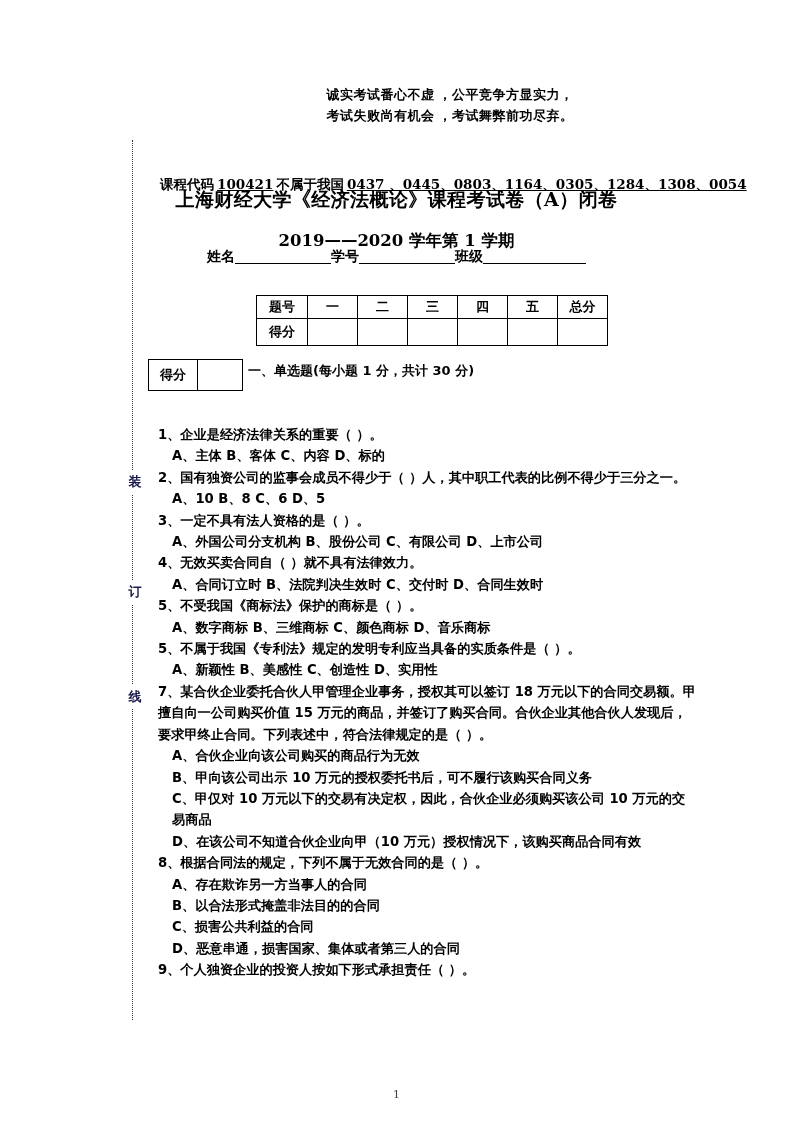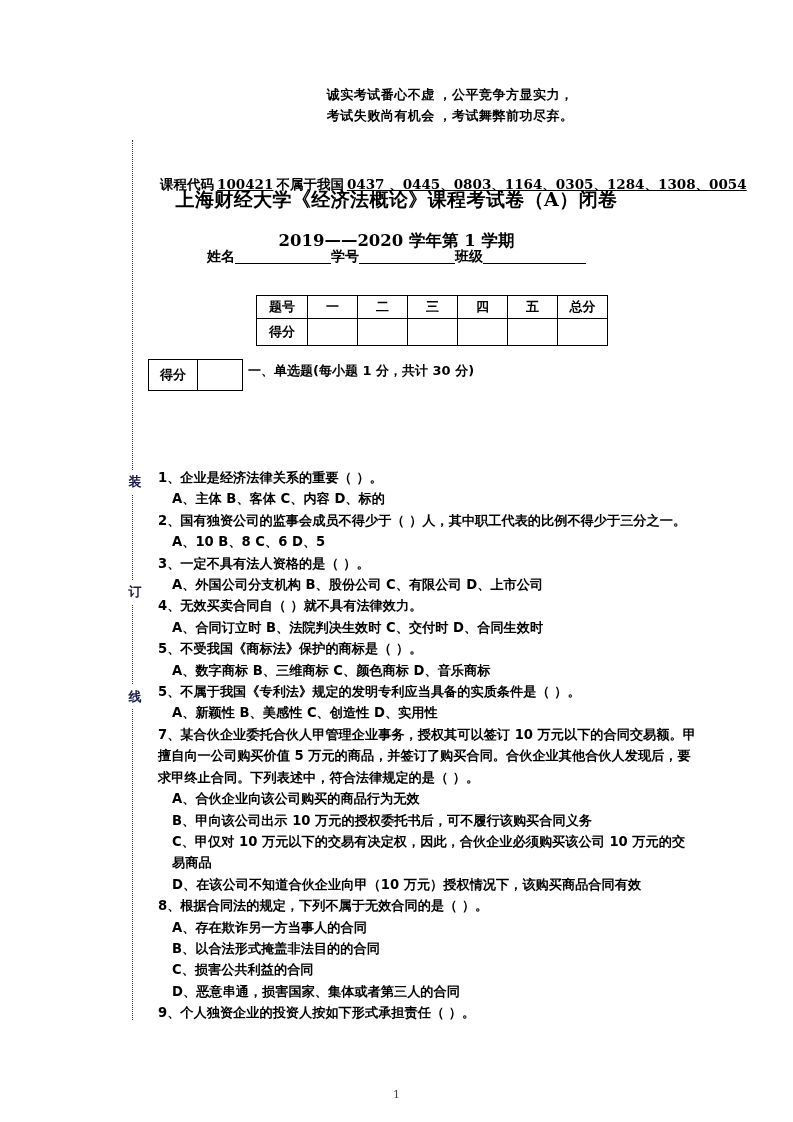--- a/index.html
+++ b/index.html
@@ -52,21 +52,21 @@
   .bc2 { top: 440px; }
   .bc3 { top: 545px; }
 
   
   .motto {
     position: absolute;
     left: 250px;
     top: 84px;
     width: 400px;
     text-align: center;
-    font-family: Liberation Serif, serif;
+    font-family: Liberation Sans, sans-serif;
     font-weight: bold;
     font-size: 13px;
     line-height: 21px;
     letter-spacing: 0.5px;
     color: #000000;
   }
   .motto div { white-space: nowrap; }
 
   
   .title {
@@ -184,21 +184,20 @@
   .qbody {
     position: absolute;
     left: 158px;
     top: 424px;
     width: 540px;
     font-family: "DejaVu Sans", "Liberation Sans", sans-serif;
     font-size: 13.2px;
     font-weight: bold;
     line-height: 21.4px;
     color: #000000;
-    margin-top: 43px;
   }
   .q-stem {
     text-indent: 0;
     margin: 0;
   }
   .q-opt-line {
     margin: 0;
     padding-left: 14px;
   }
 
@@ -296,21 +295,21 @@
       </div>
       <div>
         <div class="q-stem">5、不受我国《商标法》保护的商标是（   ）。</div>
         <div class="q-opt-line">A、数字商标      B、三维商标             C、颜色商标     D、音乐商标</div>
       </div>
       <div>
         <div class="q-stem">5、不属于我国《专利法》规定的发明专利应当具备的实质条件是（   ）。</div>
         <div class="q-opt-line">A、新颖性       B、美感性        C、创造性           D、实用性</div>
       </div>
       <div>
-        <div class="q-stem">7、某合伙企业委托合伙人甲管理企业事务，授权其可以签订 10 万元以下的合同交易额。甲擅自向一公司购买价值 5 万元的商品，并签订了购买合同。合伙企业其他合伙人发现后，要求甲终止合同。下列表述中，符合法律规定的是（   ）。</div>
+        <div class="q-stem">7、某合伙企业委托合伙人甲管理企业事务，授权其可以签订 18 万元以下的合同交易额。甲擅自向一公司购买价值 15 万元的商品，并签订了购买合同。合伙企业其他合伙人发现后，要求甲终止合同。下列表述中，符合法律规定的是（   ）。</div>
         <div class="q-opt-line">A、合伙企业向该公司购买的商品行为无效</div>
         <div class="q-opt-line">B、甲向该公司出示 10 万元的授权委托书后，可不履行该购买合同义务</div>
         <div class="q-opt-line">C、甲仅对 10 万元以下的交易有决定权，因此，合伙企业必须购买该公司 10 万元的交易商品</div>
         <div class="q-opt-line">D、在该公司不知道合伙企业向甲（10 万元）授权情况下，该购买商品合同有效</div>
       </div>
       <div>
         <div class="q-stem">8、根据合同法的规定，下列不属于无效合同的是（   ）。</div>
         <div class="q-opt-line">A、存在欺诈另一方当事人的合同</div>
         <div class="q-opt-line">B、以合法形式掩盖非法目的的合同</div>
         <div class="q-opt-line">C、损害公共利益的合同</div>

